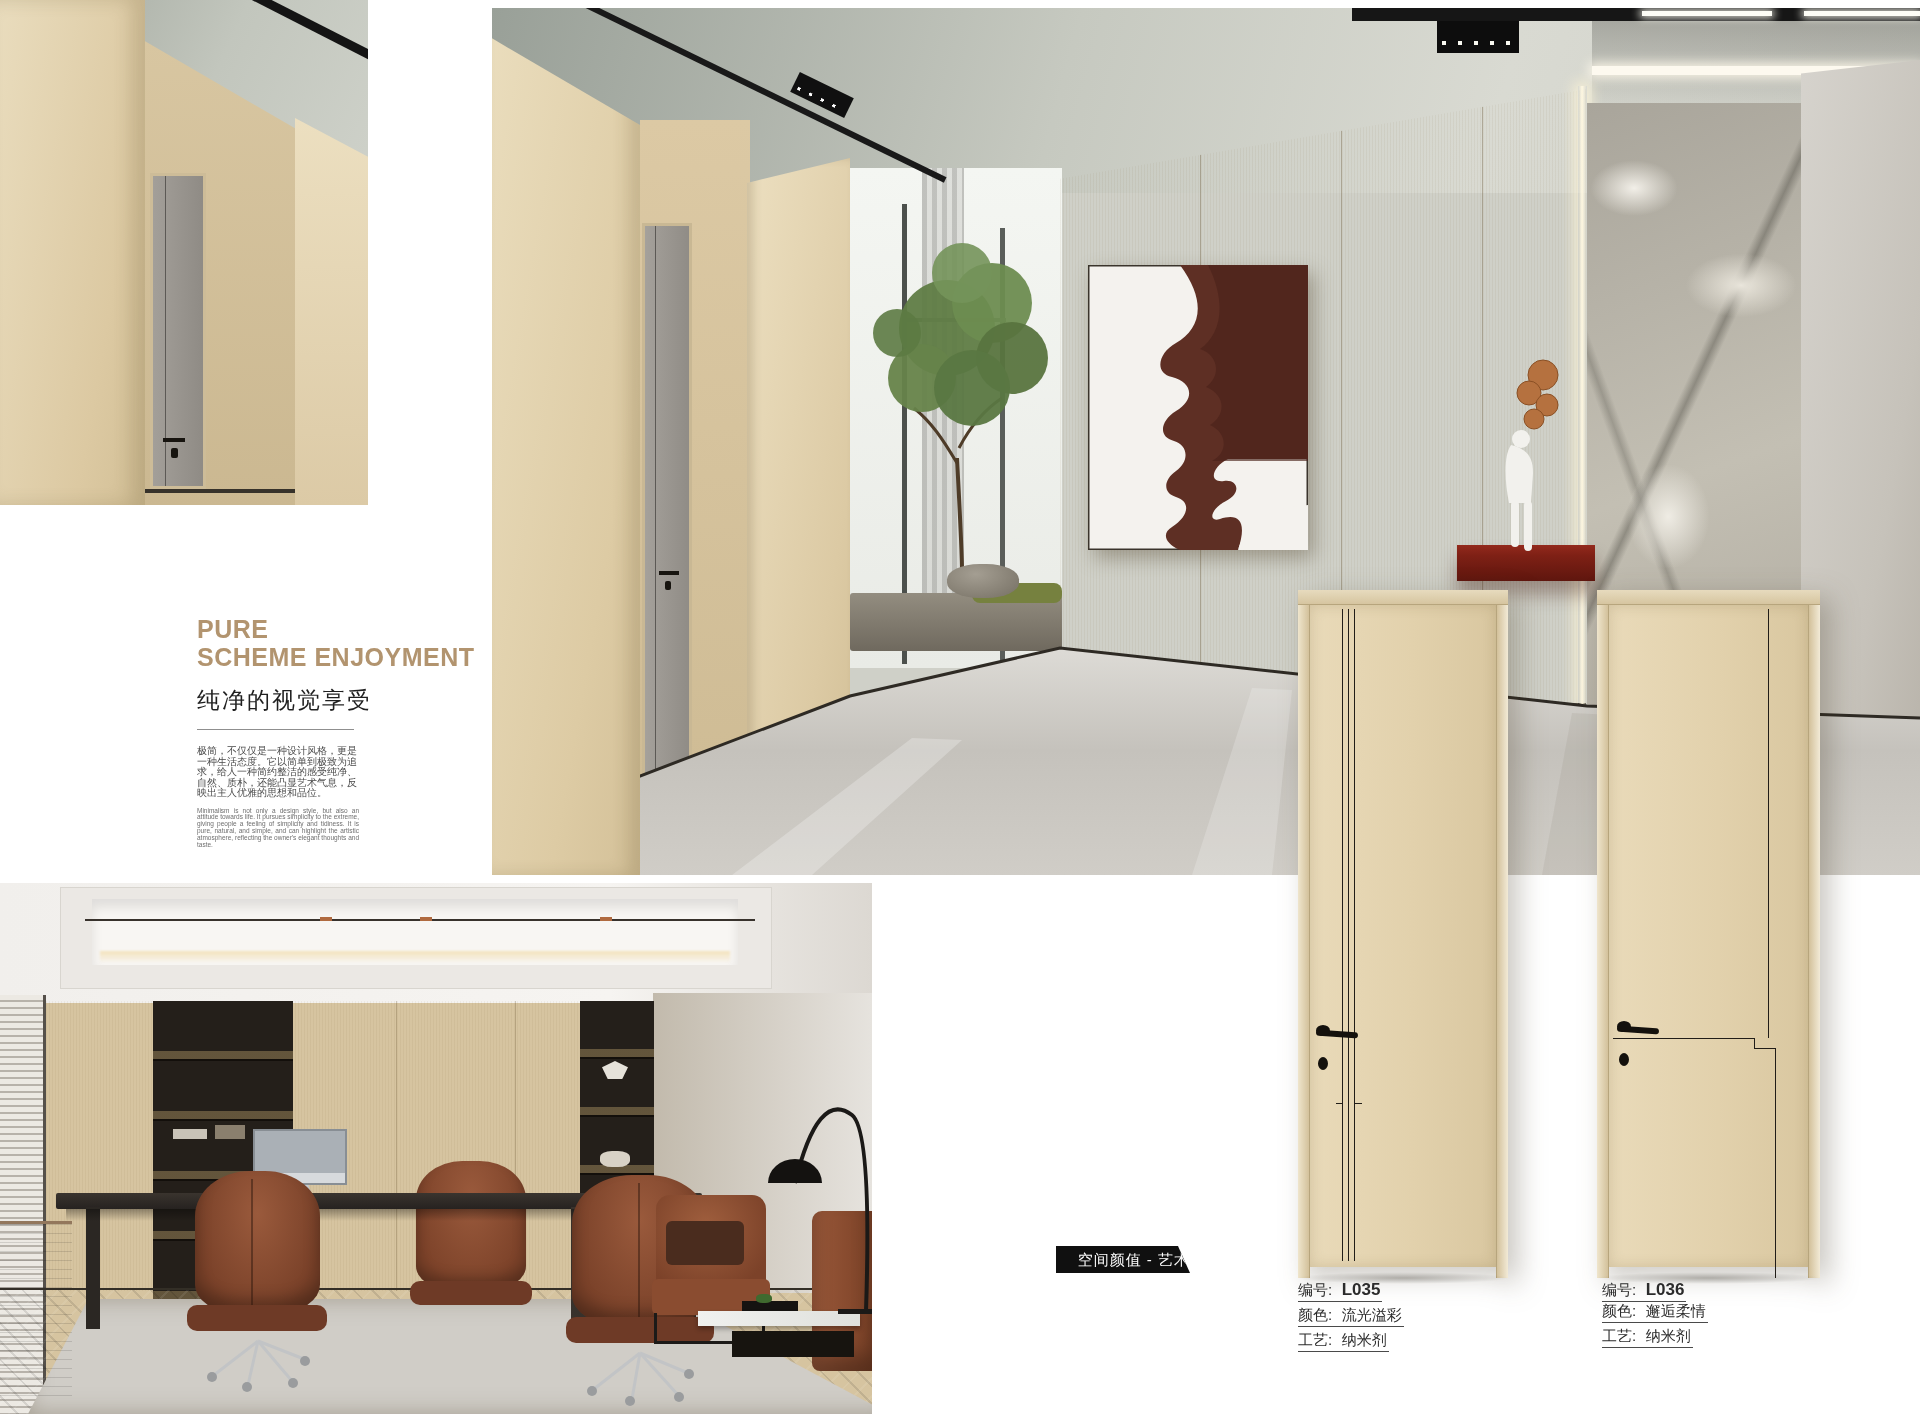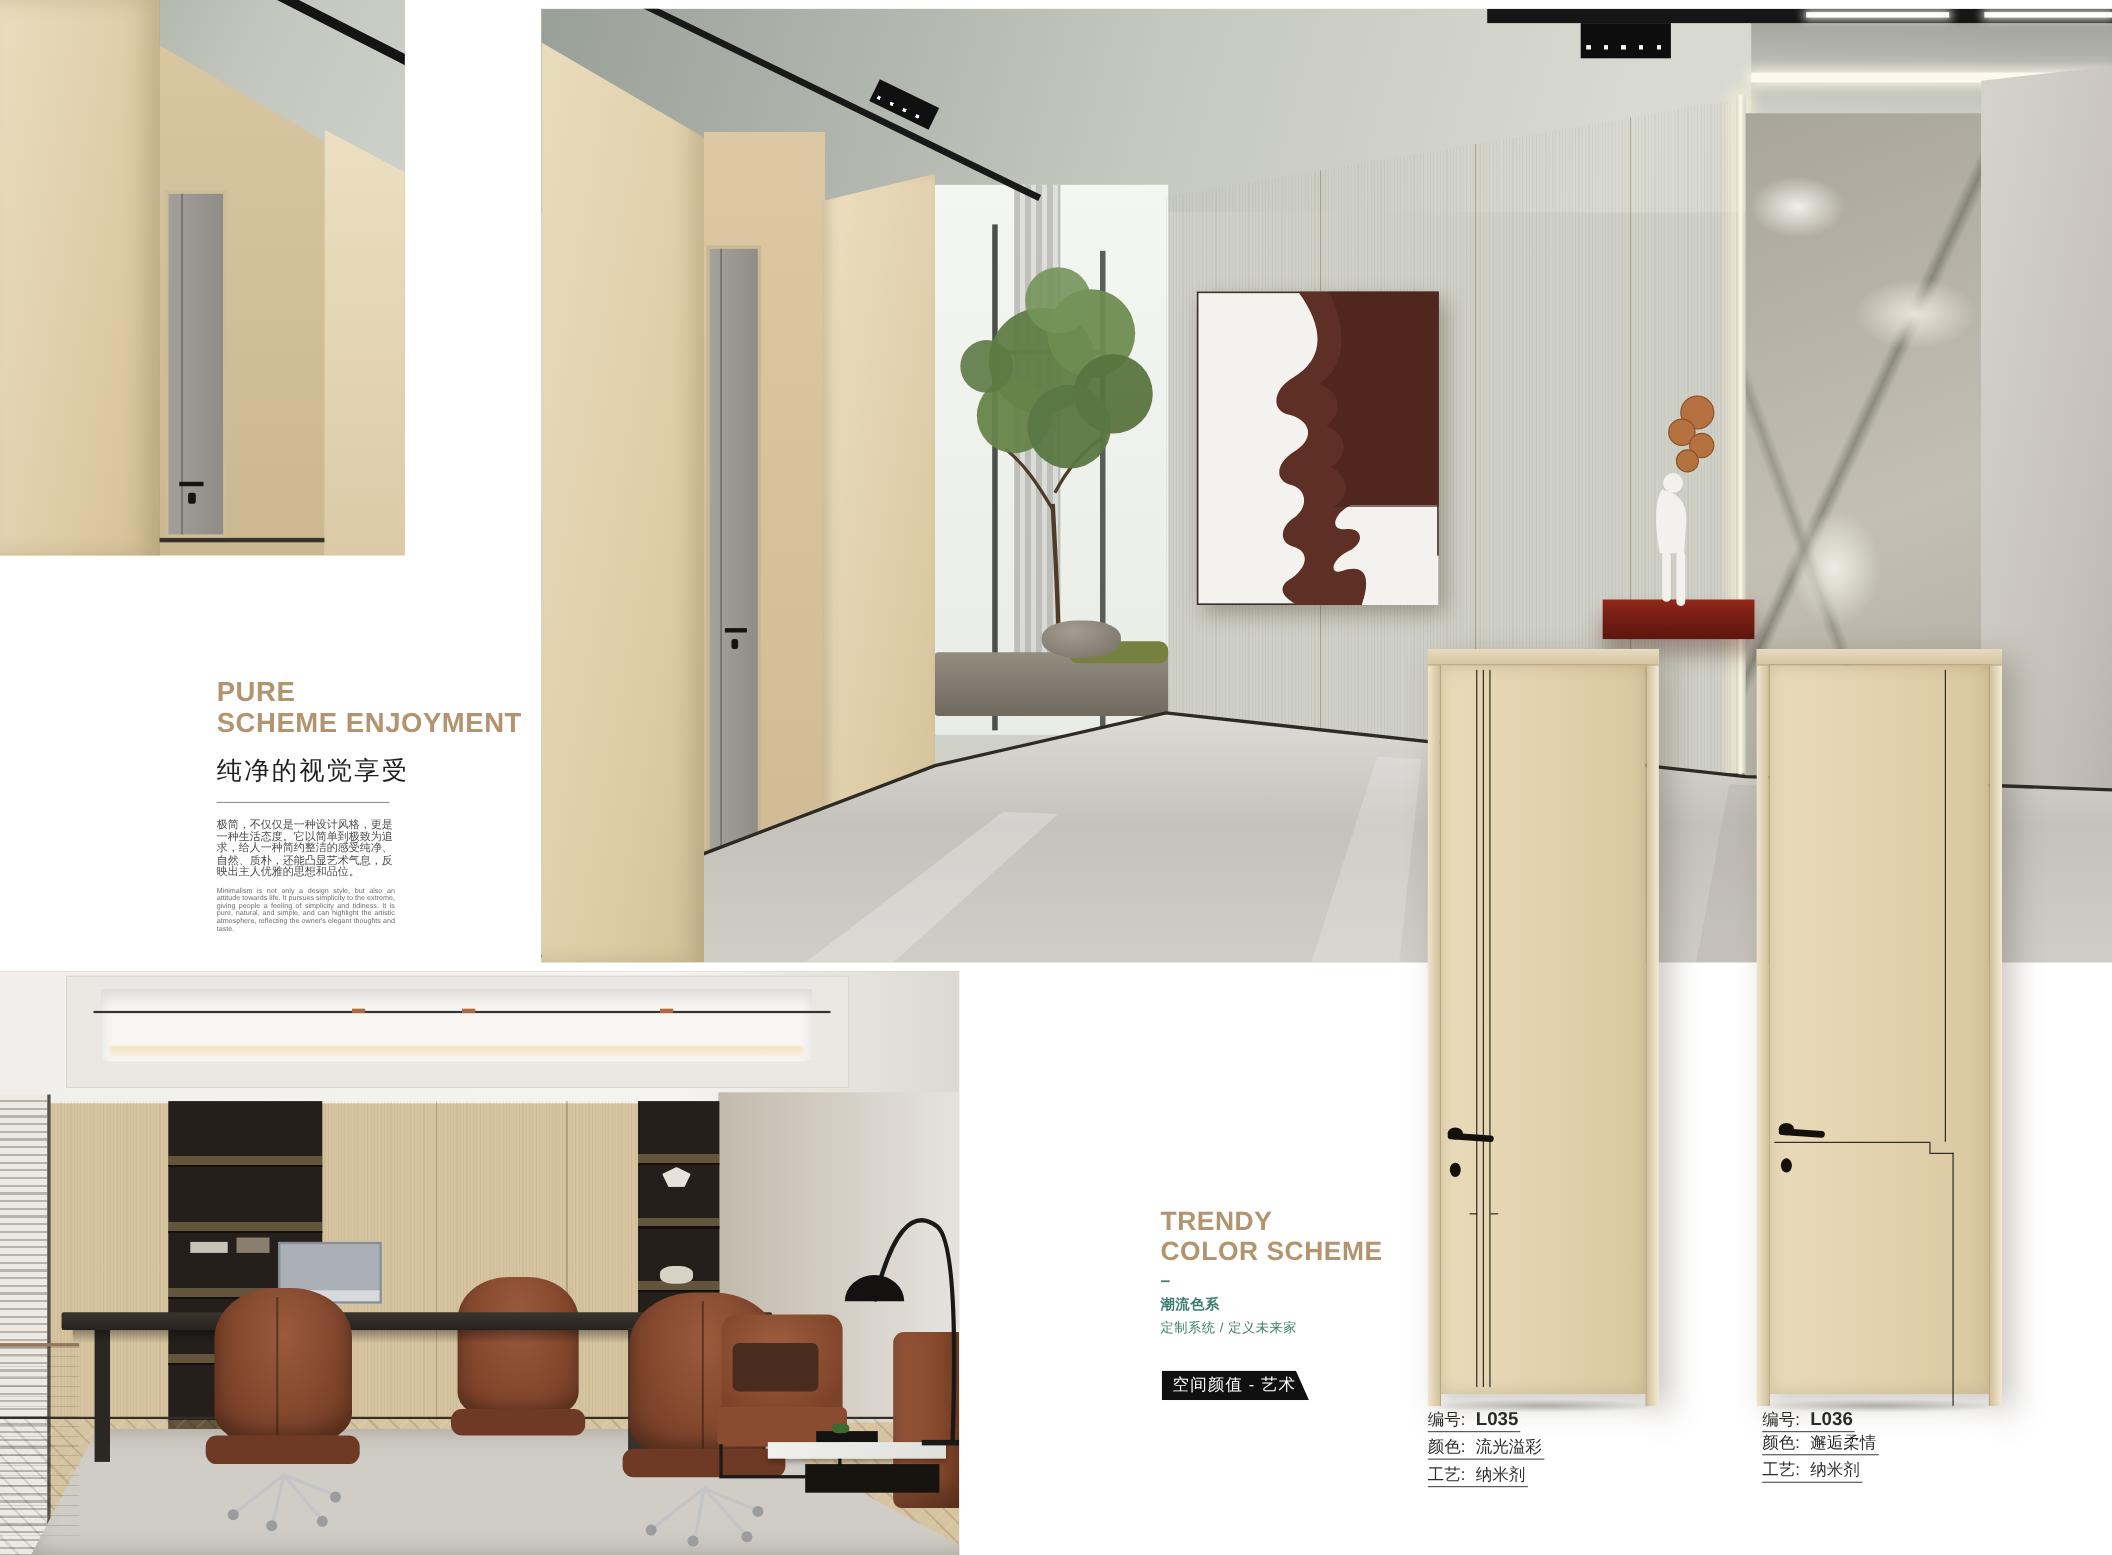--- a/index.html
+++ b/index.html
@@ -8,21 +8,21 @@
   .abs{position:absolute;}
   .photo{position:absolute;overflow:hidden;}
   .grain{background-image:repeating-linear-gradient(90deg,rgba(125,100,55,.07) 0 1px,transparent 1px 3px);}
   
   .sec-title{color:#b2946f;font-weight:700;letter-spacing:.5px;line-height:1.12;}
   .zh-sub{color:#1f1f1f;letter-spacing:2px;}
   .divider{border-top:1px solid #8f8f8f;}
   .body-zh{color:#4a4a4a;}
   .body-en{color:#6e6e6e;}
   .teal{color:#3e7e6f;}
-  .badge{background:#101010;color:#fff;clip-path:polygon(0 0,calc(100% - 12px) 0,100% 100%,0 100%);}
+  .badge{background:#101010;color:#fff;clip-path:polygon(0 0,calc(100% - 12px) 0,100% 100%,0 100%);text-align:right;}
   .spec-row{white-space:nowrap;color:#2b2b2b;}
   .spec-underline{display:inline-block;border-bottom:1px solid #4a4a4a;padding:0 2px 1px 0;}
   .spec-label{font-size:15px;}
   .spec-val{font-size:15px;margin-left:5px;}
   .spec-val.code{font-size:17px;font-weight:700;}
   .note-bar{display:flex;align-items:baseline;gap:8px;}
   .doorface{background:linear-gradient(90deg,#e9dab9,#e2d1ac 55%,#d9c7a0);}
   .blackline{background:#211d18;}
   .frame-edge{background:linear-gradient(90deg,#efe5cc,#d3c19b);}
 </style>
@@ -263,29 +263,20 @@
           <circle cx="293" cy="500" r="5"></circle>
           <circle cx="305" cy="478" r="5"></circle>
         <circle cx="592" cy="508" r="5"></circle>
           <circle cx="630" cy="518" r="5"></circle>
           <circle cx="679" cy="514" r="5"></circle>
           <circle cx="689" cy="491" r="5"></circle>
       </g>
     </svg>
   </div>
 
-  <div class="abs" style="left:1055px;top:1098px;width:240px;">
-    <div class="sec-title" style="font-size:24px;">
-      <div>TRENDY</div>
-      <div style="white-space:nowrap;">COLOR SCHEME</div>
-    </div>
-    <div class="teal" style="font-size:16px;font-weight:700;line-height:10px;margin-top:8px;">–</div>
-    <div class="teal" style="font-size:13px;font-weight:700;margin-top:7px;letter-spacing:.5px;">潮流色系</div>
-    <div class="teal" style="font-size:12px;margin-top:4px;letter-spacing:.5px;">定制系统 / 定义未来家</div>
-  </div>
   <div class="abs badge" style="left:1056px;top:1246px;width:134px;height:27px;">
     <span style="display:block;font-size:15px;line-height:27px;padding-left:10px;letter-spacing:1px;">空间颜值 - 艺术</span>
   </div>
 
   <div class="abs" style="left:1298px;top:590px;width:210px;height:688px;filter:drop-shadow(10px 8px 14px rgba(60,50,30,.28));">
     <div class="abs frame-edge" style="left:0;top:0;width:12px;height:688px;border-right:1px solid #b7a57d;box-sizing:border-box;"></div>
     <div class="abs frame-edge" style="left:198px;top:0;width:12px;height:688px;border-left:1px solid #b7a57d;box-sizing:border-box;background:linear-gradient(90deg,#d3c19b,#f2ead6);"></div>
     <div class="abs" style="left:0;top:0;width:210px;height:15px;background:linear-gradient(180deg,#e7dbbe,#d6c5a0);border-bottom:1px solid #b7a57d;box-sizing:border-box;"></div>
     <div class="abs doorface grain" style="left:12px;top:15px;width:186px;height:662px;box-shadow:inset 0 0 14px rgba(95,72,30,.18);">
       <div class="abs blackline" style="left:32px;top:4px;width:1px;height:652px;"></div>

